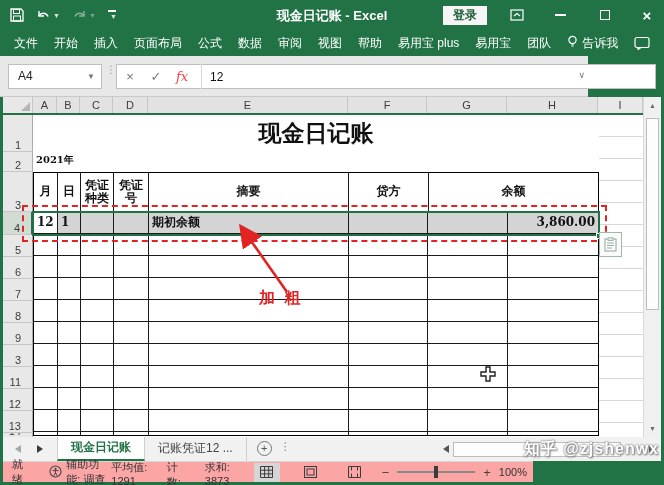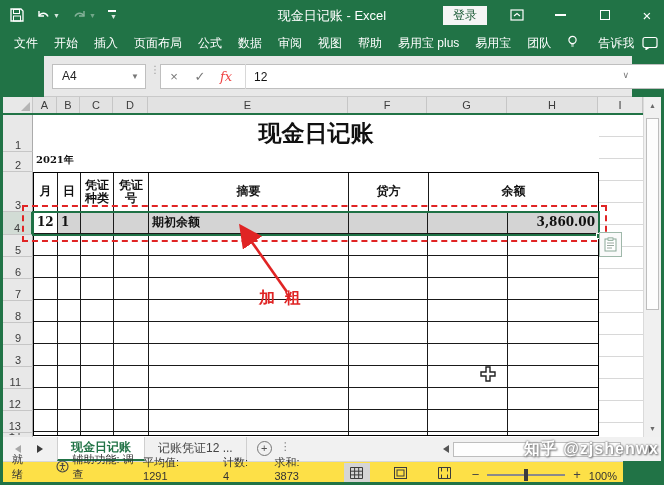--- a/index.html
+++ b/index.html
@@ -1,40 +1,40 @@
 <!DOCTYPE html>
 <html><head>
 <meta charset="utf-8">
 <style>
   * { margin:0; padding:0; box-sizing:border-box; }
   html,body { width:664px; height:485px; overflow:hidden; }
   body { font-family:"Liberation Sans", sans-serif; background:#217346; position:relative; }
 
   
-  .titlebar { position:absolute; left:0; top:0; width:664px; height:30px; color:#fff; }
+  .titlebar { position:absolute; left:0; top:0; width:664px; height:30px; color:#fff;font-weight:bold; }
   .qat { position:absolute; left:10px; top:0; height:30px; display:flex; align-items:center; gap:12px; }
   .qat svg { display:block; }
   .mini-chev { font-size:7px; color:#d8e7de; margin-left:2px; }
   .dim { opacity:.45; }
   .win-title { position:absolute; left:0; right:0; top:7px; text-align:center; font-size:13px; color:#fff; }
   .login-btn { position:absolute; left:443px; top:6px; width:44px; height:19px; background:#f5f5f5; color:#1d5c38; font-size:12px; text-align:center; line-height:19px; }
   .winctl { position:absolute; top:0; height:30px; display:flex; align-items:center; justify-content:center; width:30px; color:#fff; }
   .ctl-ribbon { left:502px; } .ctl-min { left:545px; } .ctl-max { left:590px; } .ctl-close { left:632px; font-size:15px; }
   .minus-glyph { display:block; width:11px; height:2px; background:#fff; }
   .box-glyph { display:block; width:10px; height:10px; border:1.5px solid #fff; }
 
   
   .menubar { position:absolute; left:0; top:30px; width:664px; height:26px; display:flex; align-items:center; color:#fff; font-size:12px; }
   .menu-item { padding:0 8px; white-space:nowrap; }
   .menu-item:first-child { padding-left:14px; }
-  .tellme { display:flex; align-items:center; gap:20px; }
+  .tellme { display:flex; align-items:center; gap:4px; }
   .fb-icon { margin-left:auto; margin-right:14px; display:flex; }
 
   
-  .formulabar { position:absolute; left:0; top:56px; width:588px; height:41px; background:#E8E8E8; border-bottom:1px solid #C9C9C9;margin-left:44px; }
+  .formulabar { position:absolute; left:0; top:56px; width:588px; height:41px; background:#E8E8E8; border-bottom:1px solid #C9C9C9; }
   .namebox { position:absolute; left:8px; top:8px; width:94px; height:25px; background:#fff; border:1px solid #BFBFBF; font-size:12px; line-height:23px; padding-left:9px; color:#222; }
   .namebox .nb-arrow { position:absolute; right:6px; top:0; font-size:8px; color:#777; line-height:23px; }
   .fb-dots { position:absolute; left:106px; top:10px; color:#9a9a9a; font-size:10px; letter-spacing:0; line-height:7px; }
   .fxpanel { position:absolute; left:116px; top:8px; width:540px; height:25px; background:#fff; border:1px solid #BFBFBF; display:flex; align-items:center; font-size:13px; color:#777; }
   .fxbtn { width:26px; text-align:center; }
   .fx-glyph { font-family:"DejaVu Serif", serif; font-style:italic; color:#ef4444; }
   .fx-div { width:1px; height:25px; background:#D8D8D8; margin:0 2px 0 6px; }
   .fvalue { color:#111; font-size:12px; padding-left:6px; }
   .fb-expand { position:absolute; right:3px; top:14px; font-size:9px; color:#777; }
 
@@ -98,21 +98,21 @@
   .add-sheet { width:15px; height:15px; border:1px solid #767676; border-radius:50%; color:#555; font-size:11px; line-height:13px; text-align:center; margin:4px 6px 0 10px; }
   .tab-dots { color:#7a7a7a; margin:3px 4px 0 2px; font-size:11px; }
   .hscroll { margin-left:auto; display:flex; align-items:center; padding-right:2px; }
   .hs-btn { width:14px; height:17px; display:flex; align-items:center; justify-content:center; background:#F1F1F1; }
   .hs-thumb { width:168px; height:15px; background:#FDFDFD; border:1px solid #BDBDBD; }
   .hs-track-gap { width:24px; height:15px; }
   .watermark { position:absolute; right:5px; top:439px; z-index:40; color:#fff; font-size:16px; font-weight:bold; letter-spacing:1px;
     text-shadow:0 0 2px #8a8a8a, 0 0 2px #8a8a8a, 1px 1px 2px #777; }
 
   
-  .statusbar { position:absolute; left:3px; top:461px; width:620px; height:21px; background:#fde047; border-top:1px solid #D7D7D7; display:flex; align-items:flex-end; font-size:11px; color:#333; }
+  .statusbar { position:absolute; left:3px; top:461px; width:530px; height:21px; background:#fca5a5; border-top:1px solid #D7D7D7; display:flex; align-items:center; font-size:11px; color:#333; }
   .sb-ready { padding-left:9px; }
   .sb-access { display:flex; align-items:center; gap:4px; margin-left:22px; }
   .sb-stats { display:flex; gap:0; margin-left:auto;margin-top:18px; }
   .sb-stat { margin-right:18px; }
   .viewbtns { display:flex; gap:18px; margin-right:14px; }
   .vb { width:26px; height:19px; display:flex; align-items:center; justify-content:center; }
   .vb.active { background:#D5D5D5; }
   .zoomer { display:flex; align-items:center; gap:8px; margin-right:8px; }
   .z-minus,.z-plus { font-size:13px; color:#444; }
   .z-track { position:relative; width:78px; height:2px; background:#8a8a8a; }

